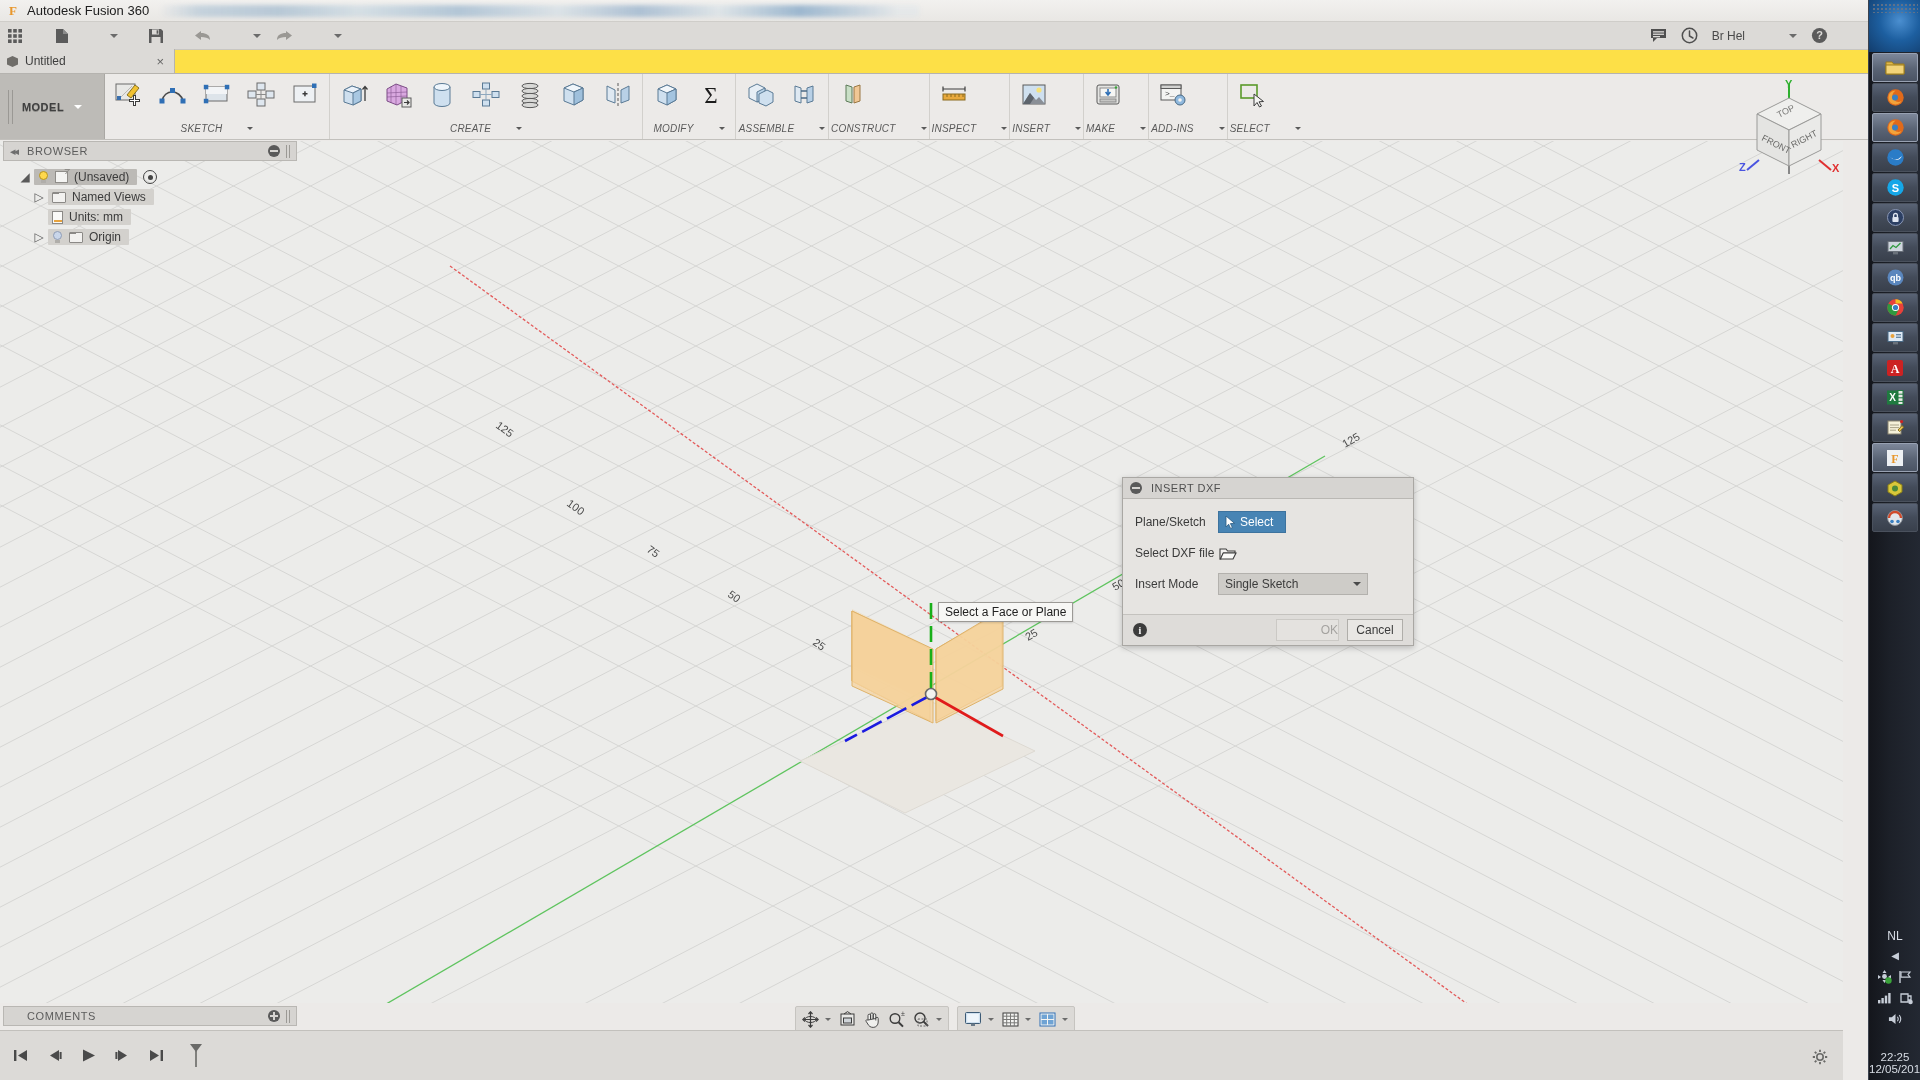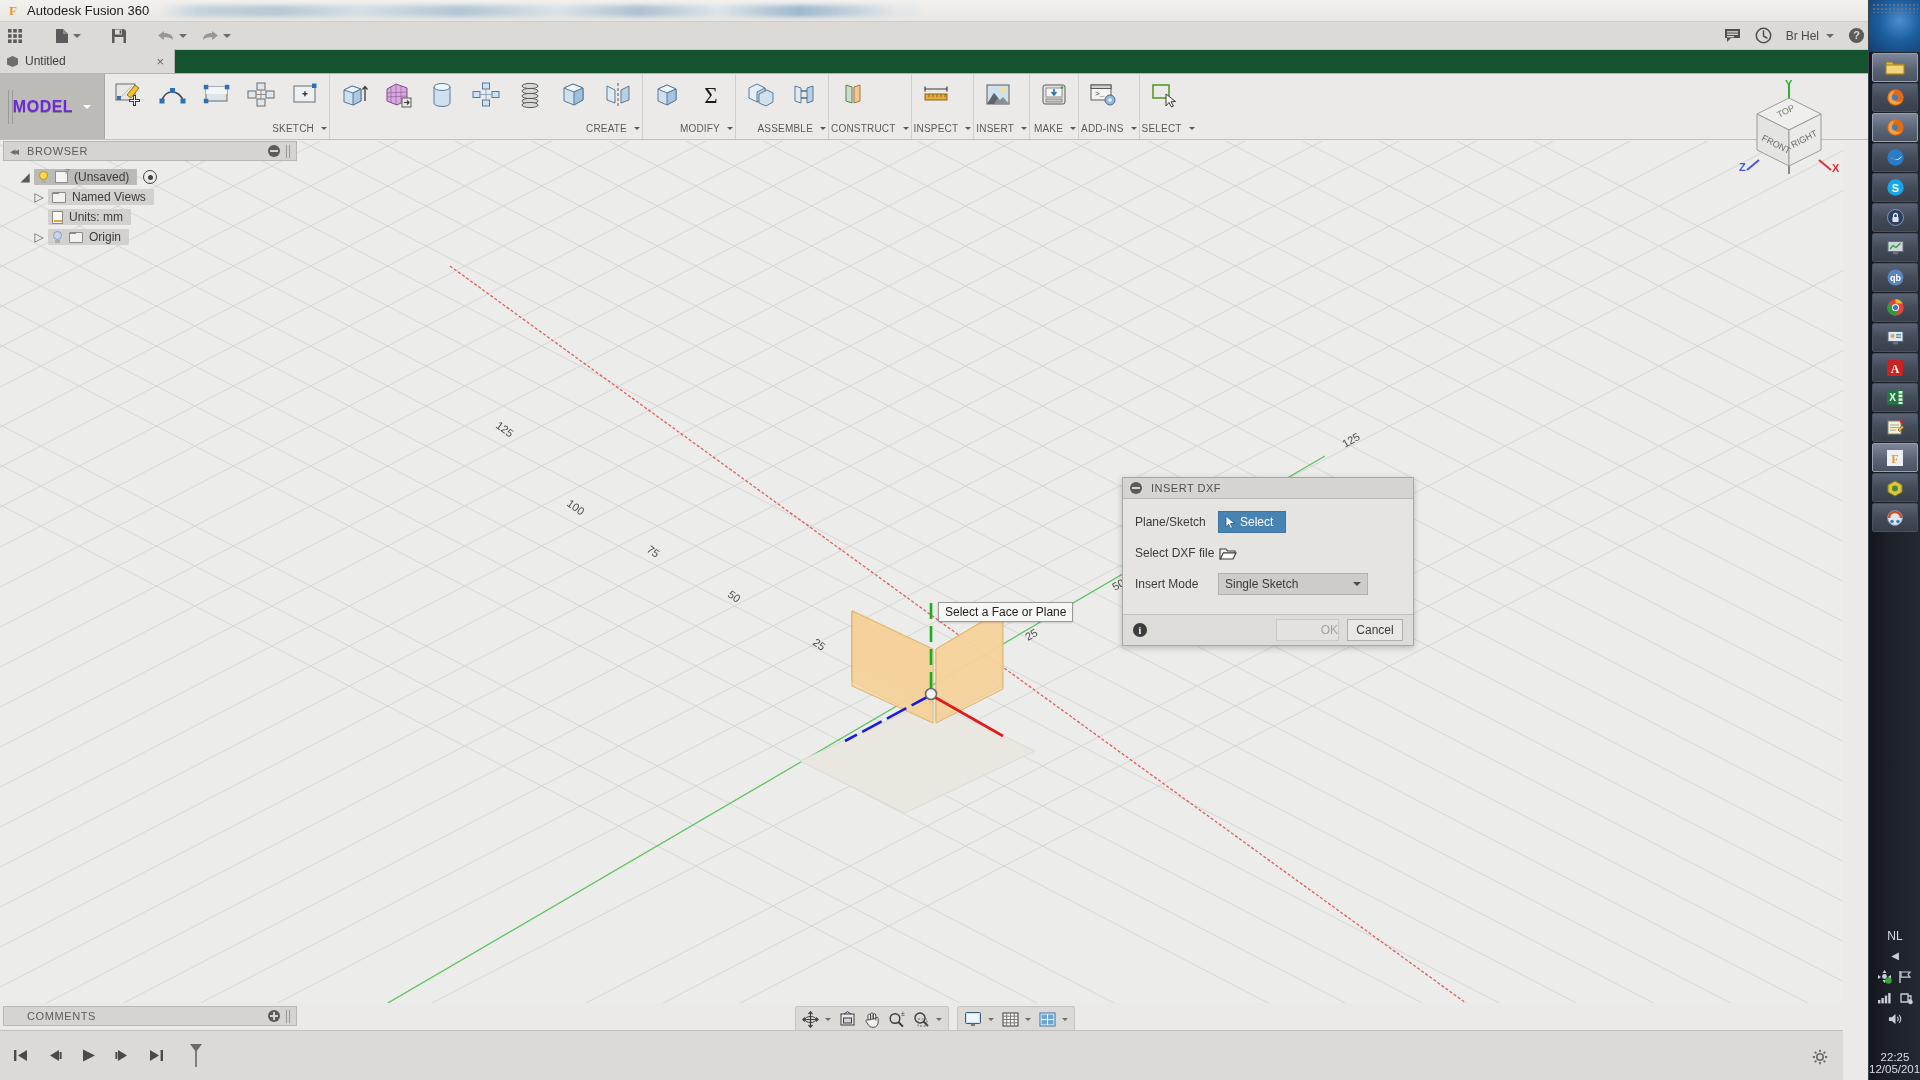--- a/index.html
+++ b/index.html
@@ -34,32 +34,32 @@
       rgba(90,140,185,.55) 640px, rgba(200,220,235,.2) 740px);
     filter:blur(2px); border-radius:2px;
   }
 
   
   #quickbar {
     position:absolute; left:0; top:22px; width:1892px; height:28px;
     background:#dcdad7; border-bottom:1px solid #c8c6c2;
     display:flex; align-items:center;
   }
-  .qa-item{ height:28px; display:flex; align-items:center; padding:0 7px; cursor:default;}
+  .qa-item{ height:28px; display:flex; align-items:center; padding:0 7px; cursor:default;gap:37px;}
   .caret{ width:0;height:0;border-left:4px solid transparent;border-right:4px solid transparent;
           border-top:4px solid #6b6b6b; margin-left:4px; }
   .caret.sm{ border-left-width:3px;border-right-width:3px;border-top-width:3px; }
 
   #quickbar .right{ margin-left:auto; display:flex; align-items:center; padding-right:8px;}
   #quickbar .user{ font-size:12px; color:#4a4a4a; margin-right:3px;}
 
   
   #tabrow{
     position:absolute; left:0; top:50px; width:1892px; height:24px;
-    background:#14532d; border-bottom:1px solid #b5b3af;
+    background:#fde047; border-bottom:1px solid #b5b3af;
     display:flex; align-items:flex-end;
   }
   #tabrow .tab{
     height:24px; min-width:175px; background:#dcdad7;
     display:flex; align-items:center; padding:0 6px; gap:6px;
     border-right:1px solid #b5b3af;
   }
   #tabrow .tab .label{ font-size:12px; color:#3d3d3d; flex:1;}
   #tabrow .tab .close{ font-size:13px; color:#666; cursor:pointer; padding:0 4px;}
 
@@ -71,31 +71,31 @@
   }
   #workspace-btn{
     width:105px; background:#bdbbb7; display:flex;align-items:center;
     justify-content:center; gap:6px; border-right:1px solid #aaa8a4;
     position:relative;
   }
   #workspace-btn .grip{
     position:absolute;left:8px;top:16px;width:5px;height:34px;
     border-left:1px solid #9a9894;border-right:1px solid #9a9894;
   }
-  #workspace-btn .wslabel{ color:#6d28d9; font-size:16px; letter-spacing:.5px; font-weight:bold;
+  #workspace-btn .wslabel{ color:#404040; font-size:11px; letter-spacing:.5px; font-weight:bold;
      text-shadow:0 1px 0 rgba(0,0,0,.25);text-align:center;}
   #workspace-btn .caret{ border-top-color:#fff; }
 
   .rb-group{ display:flex; flex-direction:column; justify-content:flex-start;
              border-right:1px solid #d2d0cc; padding:0 2px;}
   .rb-icons{ display:flex; align-items:flex-start; height:44px; }
   .rb-btn{ width:44px;height:42px; display:flex;align-items:center;justify-content:center;
            cursor:default; }
   .rb-label{ text-align:center; font-size:10px; color:#5a5a5a; letter-spacing:.2px;
-             display:flex;align-items:center;justify-content:flex-end;gap:3px; height:20px;}
+             display:flex;align-items:center;justify-content:center;gap:21px; height:20px;font-style:italic;}
   .rb-label .caret{ border-top-color:#5a5a5a; border-left-width:3px;border-right-width:3px;border-top-width:3px;}
 
   
   #browser{
     position:absolute; left:0; top:141px; width:300px;
     display:flex; flex-direction:column;
   }
   .panel-head{
     height:20px; background:#d6d4d1; border:1px solid #b9b7b3;
     display:flex;align-items:center; padding:0 6px; margin:0 3px;

